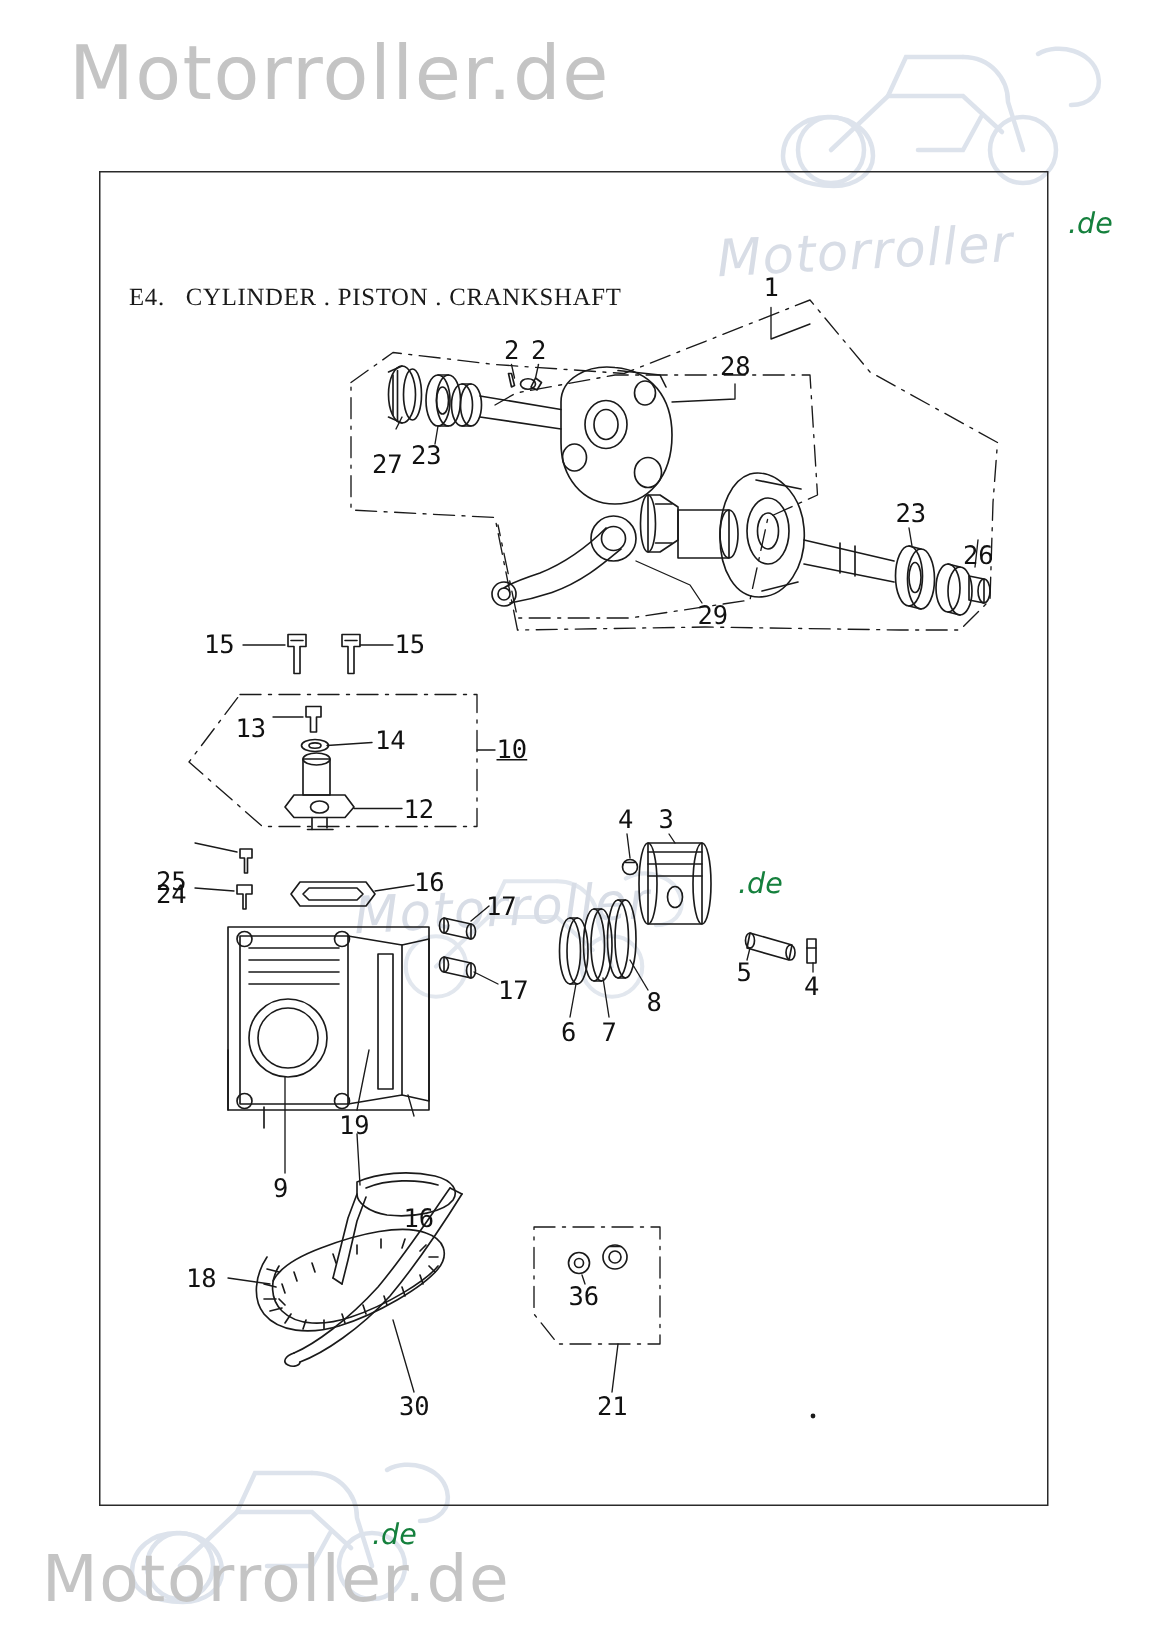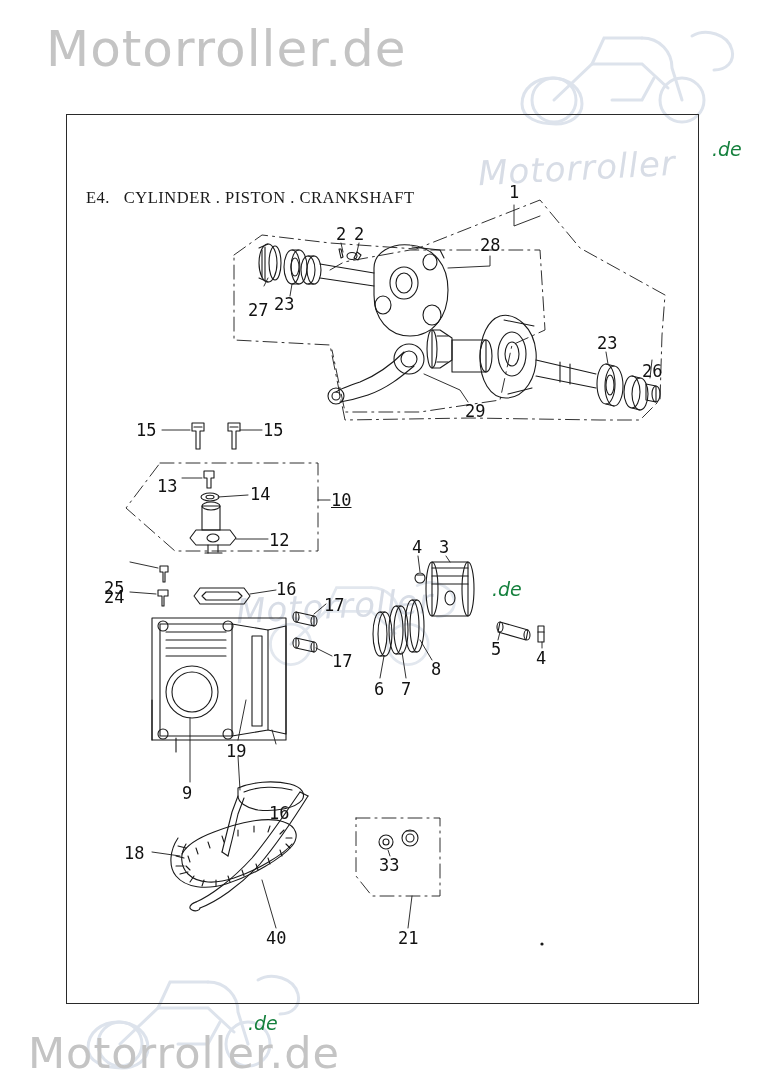--- a/index.html
+++ b/index.html
@@ -490,17 +490,17 @@
   <div class="num" style="left:491px; top:639px;">5</div>
   <div class="num" style="left:536px; top:648px;">4</div>
   <div class="num" style="left:332px; top:651px;">17</div>
   <div class="num" style="left:431px; top:659px;">8</div>
   <div class="num" style="left:374px; top:679px;">6</div>
   <div class="num" style="left:401px; top:679px;">7</div>
   <div class="num" style="left:182px; top:783px;">9</div>
   <div class="num" style="left:226px; top:741px;">19</div>
   <div class="num" style="left:269px; top:759px;margin-top:44px;">16</div>
   <div class="num" style="left:124px; top:843px;">18</div>
-  <div class="num" style="left:379px; top:855px;">33</div>
-  <div class="num" style="left:266px; top:928px;">40</div>
+  <div class="num" style="left:379px; top:855px;">36</div>
+  <div class="num" style="left:266px; top:928px;">30</div>
   <div class="num" style="left:398px; top:928px;">21</div>
 
 </div>
 
 </body></html>

